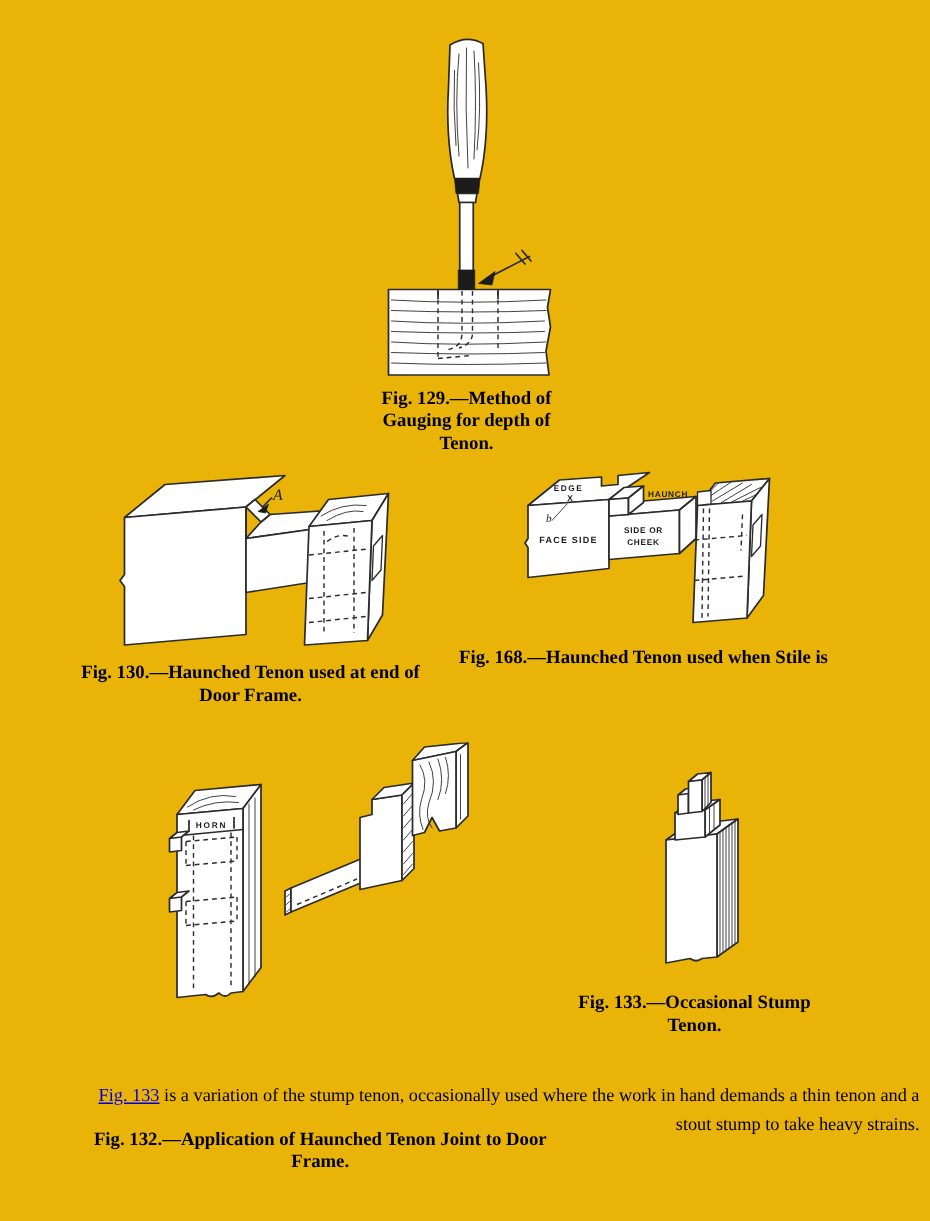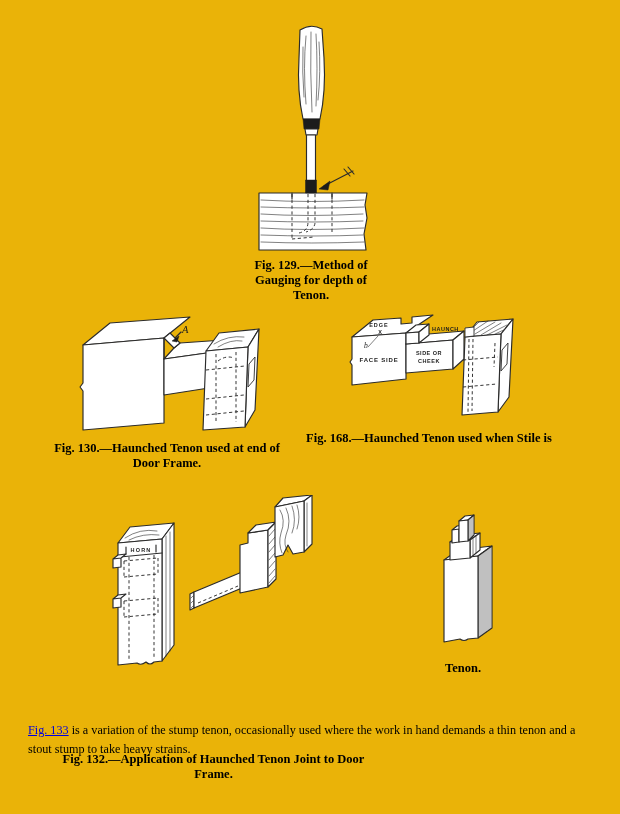--- a/index.html
+++ b/index.html
@@ -9,21 +9,21 @@
   }
   .fig { position:absolute; }
   .fig svg { display:block; }
   .caption {
     position:absolute; font-weight:bold; font-size:12.5px; line-height:15px;
     text-align:center; color:#000;
   }
   .caption div { white-space:nowrap; }
   .bodytext {
     position:absolute; left:28px; top:721px; width:585px;
-    font-size:12.2px; line-height:19px; white-space:nowrap; margin:0;
+    font-size:12.2px; line-height:19px; white-space:nowrap; margin:0;text-align:right;
   }
   .bodytext a { color:#0000dd; text-decoration:underline; }
   
   .fc  { fill:#ffffff; stroke:#2b2b2b; stroke-width:1.15; stroke-linejoin:round; }
   .ln  { fill:none; stroke:#2b2b2b; stroke-width:1.15; stroke-linecap:round; stroke-linejoin:round; }
   .thin{ fill:none; stroke:#2b2b2b; stroke-width:0.6; stroke-linecap:round; }
   .dash{ fill:none; stroke:#2b2b2b; stroke-width:0.95; stroke-dasharray:3.2 2.6; stroke-linecap:butt; }
   .dark{ fill:#1c1c1c; stroke:#1c1c1c; stroke-width:0.5; }
   .lbl { font-family:"Liberation Sans", sans-serif; font-weight:bold; fill:#1c1c1c; }
   .lbs { font-family:"Liberation Serif", serif; font-style:italic; fill:#1c1c1c; }
@@ -168,18 +168,19 @@
       <path class="fc" d="M12,34 L32,32 L32,50 L12,52 Z"></path>
       <path class="fc" d="M14,22 L19,18 L26,17 L21,21 Z M14,22 L21,21 L21,34 L14,35 Z"></path>
       <path class="fc" d="M21,13 L27,8 L36,7 L30,12 Z"></path>
       <path class="fc" d="M30,12 L36,7 L36,27 L30,33 Z"></path>
       <path class="thin" d="M32,11 L32,31 M34,9 L34,29"></path>
       <path class="fc" d="M21,13 L30,12 L30,33 L21,34 Z"></path>
     </svg>
   </div>
 
   <div class="caption" style="left:378px; top:661px; width:170px;">
+    <div>Fig. 133.—Occasional Stump</div>
     <div>Tenon.</div>
   </div>
 
   <p class="bodytext"><a href="#">Fig. 133</a><span> is a variation of the stump tenon, occasionally used where the work in hand demands a thin tenon and a</span><br><span>stout stump to take heavy strains.</span></p>
 
 </div>
 
 </body></html>

